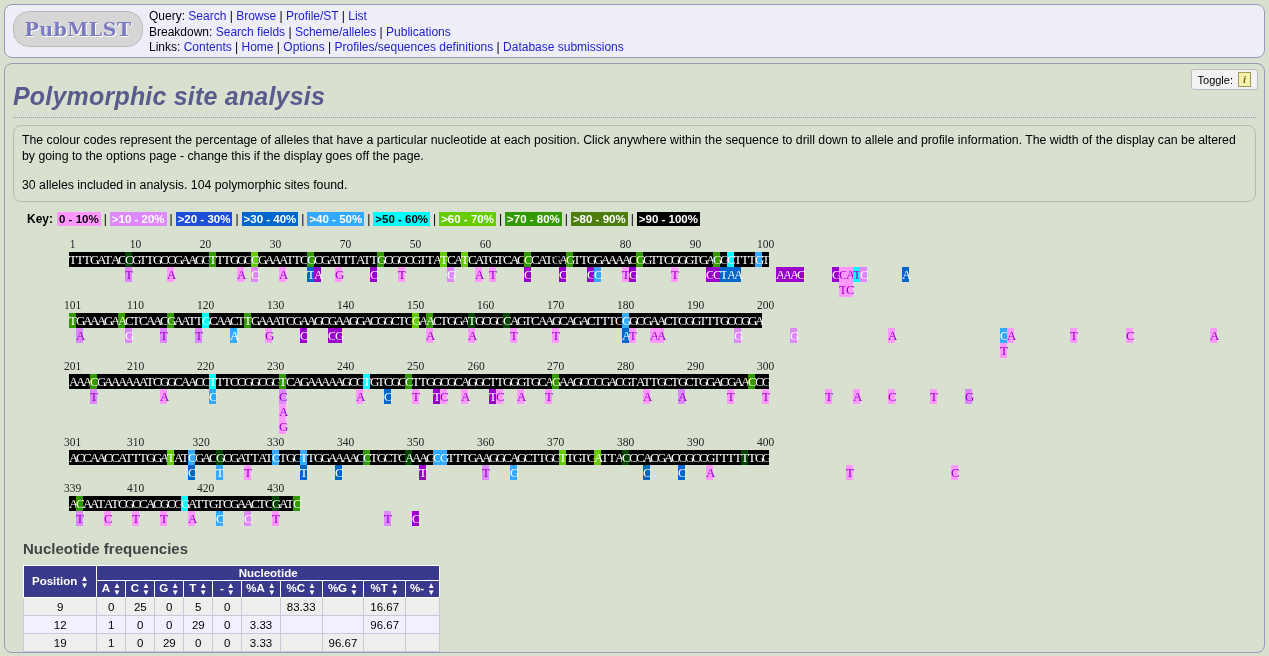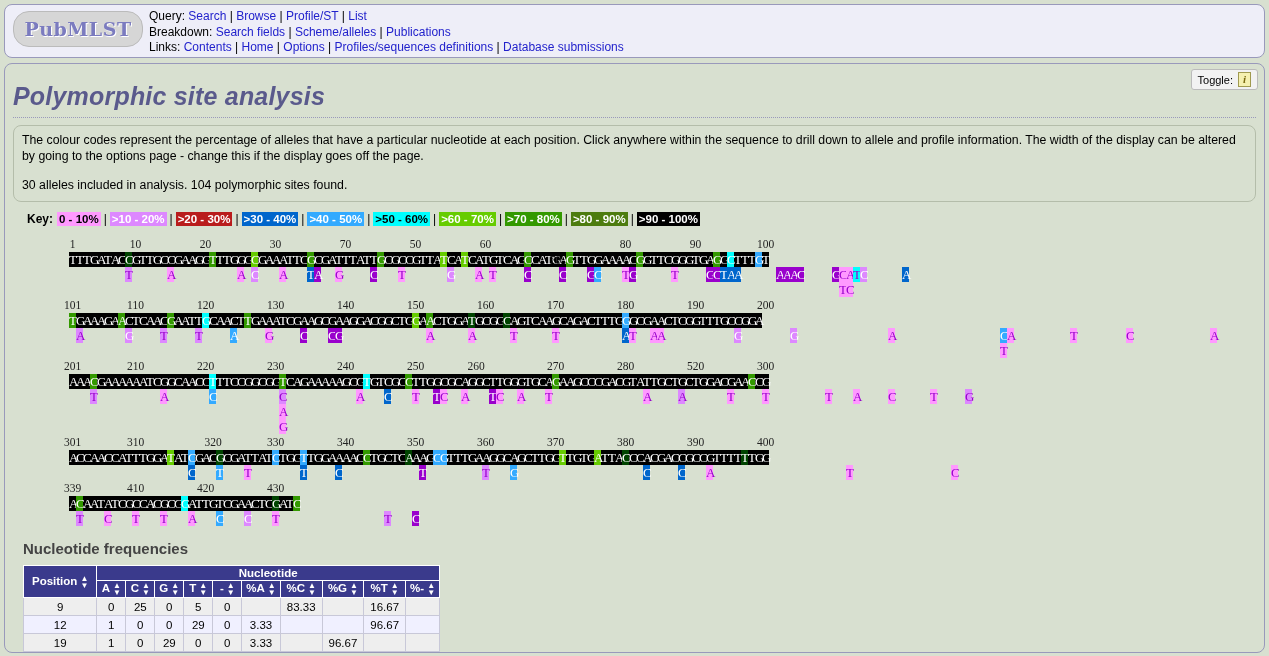--- a/index.html
+++ b/index.html
@@ -247,21 +247,21 @@
     <p>The colour codes represent the percentage of alleles that have a particular nucleotide at each position. Click anywhere within the sequence to drill down to allele and profile information. The width of the display can be altered by going to the options page - change this if the display goes off the page.</p>
     <p class="second">30 alleles included in analysis. 104 polymorphic sites found.</p>
   </div>
 
   <div id="key-row">
     <span class="key-label">Key:</span>
   <span class="key-swatch" style="background: rgb(255, 153, 255); color: rgb(0, 0, 0);">0 - 10%</span>
       <span class="key-sep">|</span>
       <span class="key-swatch" style="background: rgb(221, 136, 255); color: rgb(255, 255, 255);">&gt;10 - 20%</span>
       <span class="key-sep">|</span>
-      <span class="key-swatch" style="background: #b91c1c; color: rgb(255, 255, 255);">&gt;20 - 30%</span>
+      <span class="key-swatch" style="background: #1d4ed8; color: rgb(255, 255, 255);">&gt;20 - 30%</span>
       <span class="key-sep">|</span>
       <span class="key-swatch" style="background: rgb(0, 102, 204); color: rgb(255, 255, 255);">&gt;30 - 40%</span>
       <span class="key-sep">|</span>
       <span class="key-swatch" style="background: rgb(51, 170, 255); color: rgb(255, 255, 255);">&gt;40 - 50%</span>
       <span class="key-sep">|</span>
       <span class="key-swatch" style="background: rgb(0, 255, 255); color: rgb(0, 0, 0);">&gt;50 - 60%</span>
       <span class="key-sep">|</span>
       <span class="key-swatch" style="background: rgb(102, 204, 0); color: rgb(255, 255, 255);">&gt;60 - 70%</span>
       <span class="key-sep">|</span>
       <span class="key-swatch" style="background: rgb(51, 153, 0); color: rgb(255, 255, 255);">&gt;70 - 80%</span>
@@ -379,21 +379,21 @@
         <div class="ruler">
           <span class="tick" style="left: 3.5px;">201</span>
           <span class="tick" style="left: 66.5px;">210</span>
           <span class="tick" style="left: 136.5px;">220</span>
           <span class="tick" style="left: 206.5px;">230</span>
           <span class="tick" style="left: 276.5px;">240</span>
           <span class="tick" style="left: 346.5px;">250</span>
           <span class="tick" style="left: 407px;">260</span>
           <span class="tick" style="left: 486.5px;">270</span>
           <span class="tick" style="left: 556.5px;">280</span>
-          <span class="tick" style="left: 626.5px;">520</span>
+          <span class="tick" style="left: 626.5px;">290</span>
           <span class="tick" style="left: 696.5px;">300</span>
         </div>
         <div><div class="bases"><span>A</span><span>A</span><span>A</span><span style="background: rgb(51, 153, 0);">C</span><span>G</span><span>A</span><span>A</span><span>A</span><span>A</span><span>A</span><span>A</span><span>T</span><span>C</span><span>G</span><span>G</span><span>C</span><span>A</span><span>A</span><span>C</span><span>C</span><span style="background: rgb(0, 255, 255);">T</span><span>T</span><span>T</span><span>C</span><span>C</span><span>G</span><span>G</span><span>C</span><span>G</span><span>G</span><span style="background: rgb(51, 153, 0);">T</span><span>C</span><span>A</span><span>G</span><span>A</span><span>A</span><span>A</span><span>A</span><span>A</span><span>G</span><span>C</span><span>G</span><span style="background: rgb(0, 255, 255);">T</span><span>G</span><span>T</span><span>C</span><span>G</span><span>C</span><span style="background: rgb(51, 153, 0);">C</span><span>T</span><span>T</span><span>G</span><span>G</span><span>C</span><span>G</span><span>C</span><span>A</span><span>G</span><span>G</span><span>C</span><span>T</span><span>T</span><span>G</span><span>G</span><span>G</span><span>T</span><span>G</span><span>C</span><span>A</span><span style="background: rgb(51, 153, 0);">G</span><span>A</span><span>A</span><span>G</span><span>C</span><span>C</span><span>C</span><span>G</span><span>A</span><span>C</span><span>G</span><span>T</span><span>A</span><span>T</span><span>T</span><span>G</span><span>C</span><span>T</span><span>G</span><span>C</span><span>T</span><span>G</span><span>G</span><span>A</span><span>C</span><span>G</span><span>A</span><span>A</span><span style="background: rgb(51, 153, 0);">C</span><span>C</span><span>G</span></div></div>
         <div class="varrow">
           <span class="v" style="left: 21px; background: rgb(221, 136, 255); color: rgb(153, 0, 204);">T</span>
           <span class="v" style="left: 91px; background: rgb(255, 153, 255); color: rgb(153, 0, 204);">A</span>
           <span class="v" style="left: 140px; background: rgb(51, 170, 255); color: rgb(255, 255, 255);">C</span>
           <span class="v" style="left: 210px; background: rgb(221, 136, 255); color: rgb(153, 0, 204);">C</span>
           <span class="v" style="left: 287px; background: rgb(255, 153, 255); color: rgb(153, 0, 204);">A</span>
           <span class="v" style="left: 315px; background: rgb(0, 102, 204); color: rgb(255, 255, 255);">C</span>
@@ -419,21 +419,21 @@
           <span class="v" style="left: 210px; background: rgb(255, 153, 255); color: rgb(153, 0, 204);">A</span>
         </div>
         <div class="varrow">
           <span class="v" style="left: 210px; background: rgb(255, 153, 255); color: rgb(153, 0, 204);">G</span>
         </div>
       </div>
       <div class="seq-block">
         <div class="ruler">
           <span class="tick" style="left: 3.5px;">301</span>
           <span class="tick" style="left: 66.5px;">310</span>
-          <span class="tick" style="left: 144px;">320</span>
+          <span class="tick" style="left: 132px;">320</span>
           <span class="tick" style="left: 206.5px;">330</span>
           <span class="tick" style="left: 276.5px;">340</span>
           <span class="tick" style="left: 346.5px;">350</span>
           <span class="tick" style="left: 416.5px;">360</span>
           <span class="tick" style="left: 486.5px;">370</span>
           <span class="tick" style="left: 556.5px;">380</span>
           <span class="tick" style="left: 626.5px;">390</span>
           <span class="tick" style="left: 696.5px;">400</span>
         </div>
         <div><div class="bases"><span>A</span><span>C</span><span>C</span><span>A</span><span>A</span><span>C</span><span>C</span><span>A</span><span>T</span><span>T</span><span>T</span><span>G</span><span>G</span><span>A</span><span style="background: rgb(102, 204, 0);">T</span><span>A</span><span>T</span><span style="background: rgb(51, 170, 255);">C</span><span>G</span><span>A</span><span>C</span><span style="background: rgb(0, 68, 0);">G</span><span>C</span><span>G</span><span>A</span><span>T</span><span>T</span><span>A</span><span>T</span><span style="background: rgb(51, 170, 255);">C</span><span>T</span><span>G</span><span>G</span><span style="background: rgb(51, 170, 255);">T</span><span>T</span><span>G</span><span>G</span><span>A</span><span>A</span><span>A</span><span>A</span><span>C</span><span style="background: rgb(51, 153, 0);">C</span><span>T</span><span>G</span><span>C</span><span>T</span><span>C</span><span style="background: rgb(0, 68, 0);">A</span><span>A</span><span>A</span><span>G</span><span style="background: rgb(51, 170, 255);">C</span><span style="background: rgb(51, 170, 255);">G</span><span>T</span><span>T</span><span>T</span><span>G</span><span>A</span><span>A</span><span>G</span><span>G</span><span>C</span><span>A</span><span>G</span><span>C</span><span>T</span><span>T</span><span>G</span><span>G</span><span style="background: rgb(102, 204, 0);">T</span><span>T</span><span>G</span><span>T</span><span>G</span><span style="background: rgb(102, 204, 0);">A</span><span>T</span><span>T</span><span>A</span><span style="background: rgb(0, 68, 0);">C</span><span>C</span><span>C</span><span>A</span><span>C</span><span>G</span><span>A</span><span>C</span><span>C</span><span>G</span><span>C</span><span>C</span><span>G</span><span>T</span><span>T</span><span>T</span><span>T</span><span style="background: rgb(0, 68, 0);">T</span><span>T</span><span>G</span><span>G</span></div></div>

